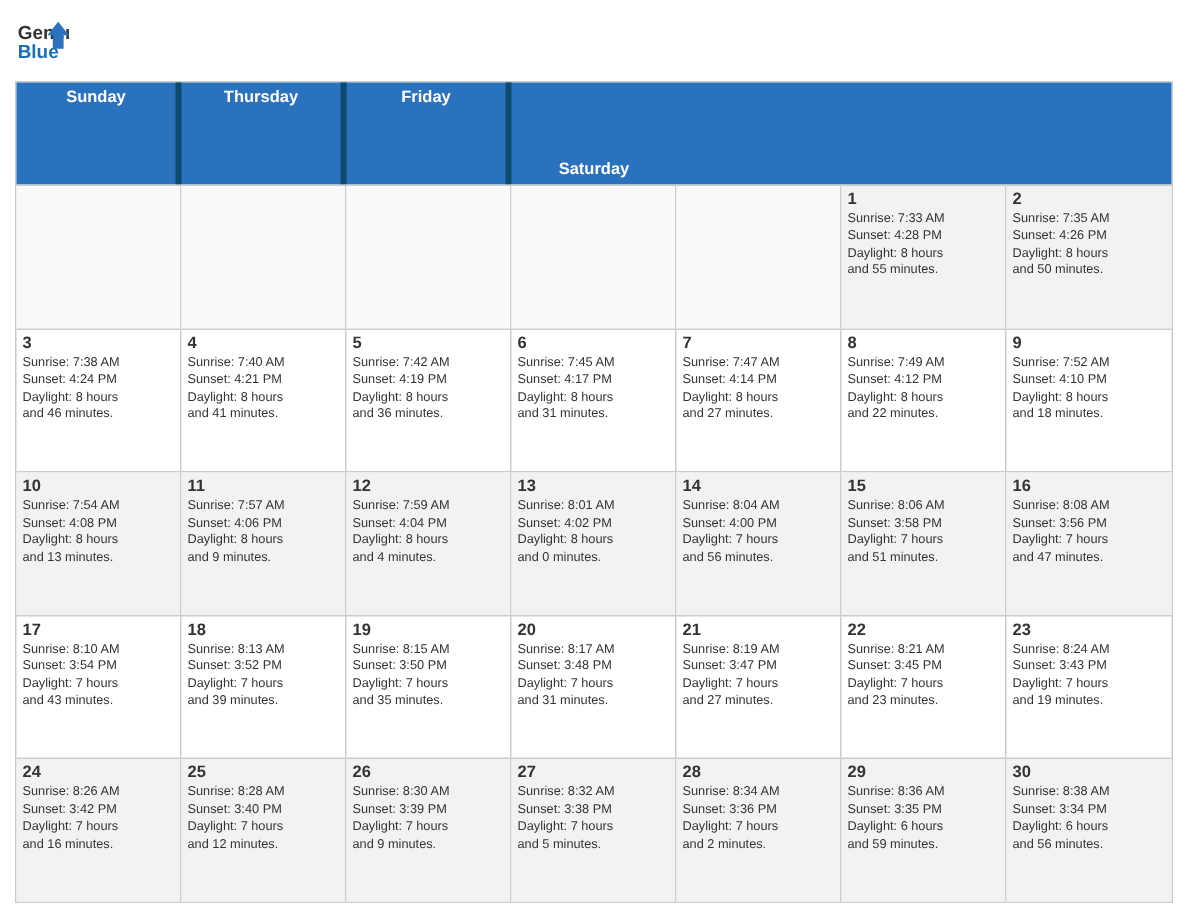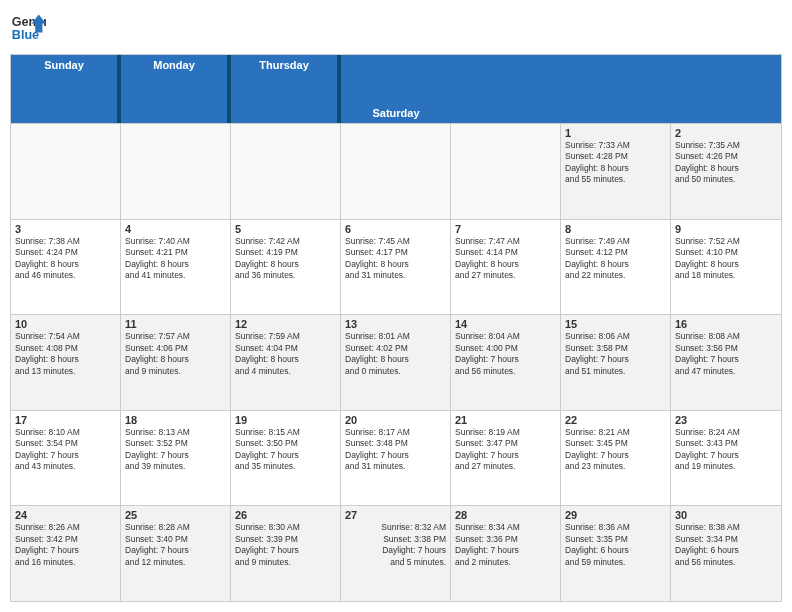--- a/index.html
+++ b/index.html
@@ -126,22 +126,22 @@
     </div>
     <div class="title-area">
       <div class="month-title"></div>
       <div class="subtitle"></div>
     </div>
   </div>
 
   <div class="calendar">
     <div class="cal-header">
     <div class="cal-header-cell">Sunday</div>
-        <div class="cal-header-cell">Monday</div>
         <div class="cal-header-cell">Thursday</div>
+        <div class="cal-header-cell">Friday</div>
         <div class="cal-header-cell">Saturday</div>
       </div>
     <div class="cal-body">
     <div class="cal-row">
           <div class="cal-cell empty"></div>
           <div class="cal-cell empty"></div>
           <div class="cal-cell empty"></div>
           <div class="cal-cell empty"></div>
           <div class="cal-cell empty"></div>
           <div class="cal-cell shaded">
@@ -329,21 +329,21 @@
           </div>
           <div class="cal-cell shaded">
             <span class="day-number">26</span>
             <div class="day-info" style="white-space: pre-line;">Sunrise: 8:30 AM
 Sunset: 3:39 PM
 Daylight: 7 hours
 and 9 minutes.</div>
           </div>
           <div class="cal-cell shaded">
             <span class="day-number">27</span>
-            <div class="day-info" style="white-space: pre-line; text-align: right;">Sunrise: 8:32 AM
+            <div class="day-info" style="white-space: pre-line;">Sunrise: 8:32 AM
 Sunset: 3:38 PM
 Daylight: 7 hours
 and 5 minutes.</div>
           </div>
           <div class="cal-cell shaded">
             <span class="day-number">28</span>
             <div class="day-info" style="white-space: pre-line;">Sunrise: 8:34 AM
 Sunset: 3:36 PM
 Daylight: 7 hours
 and 2 minutes.</div>

